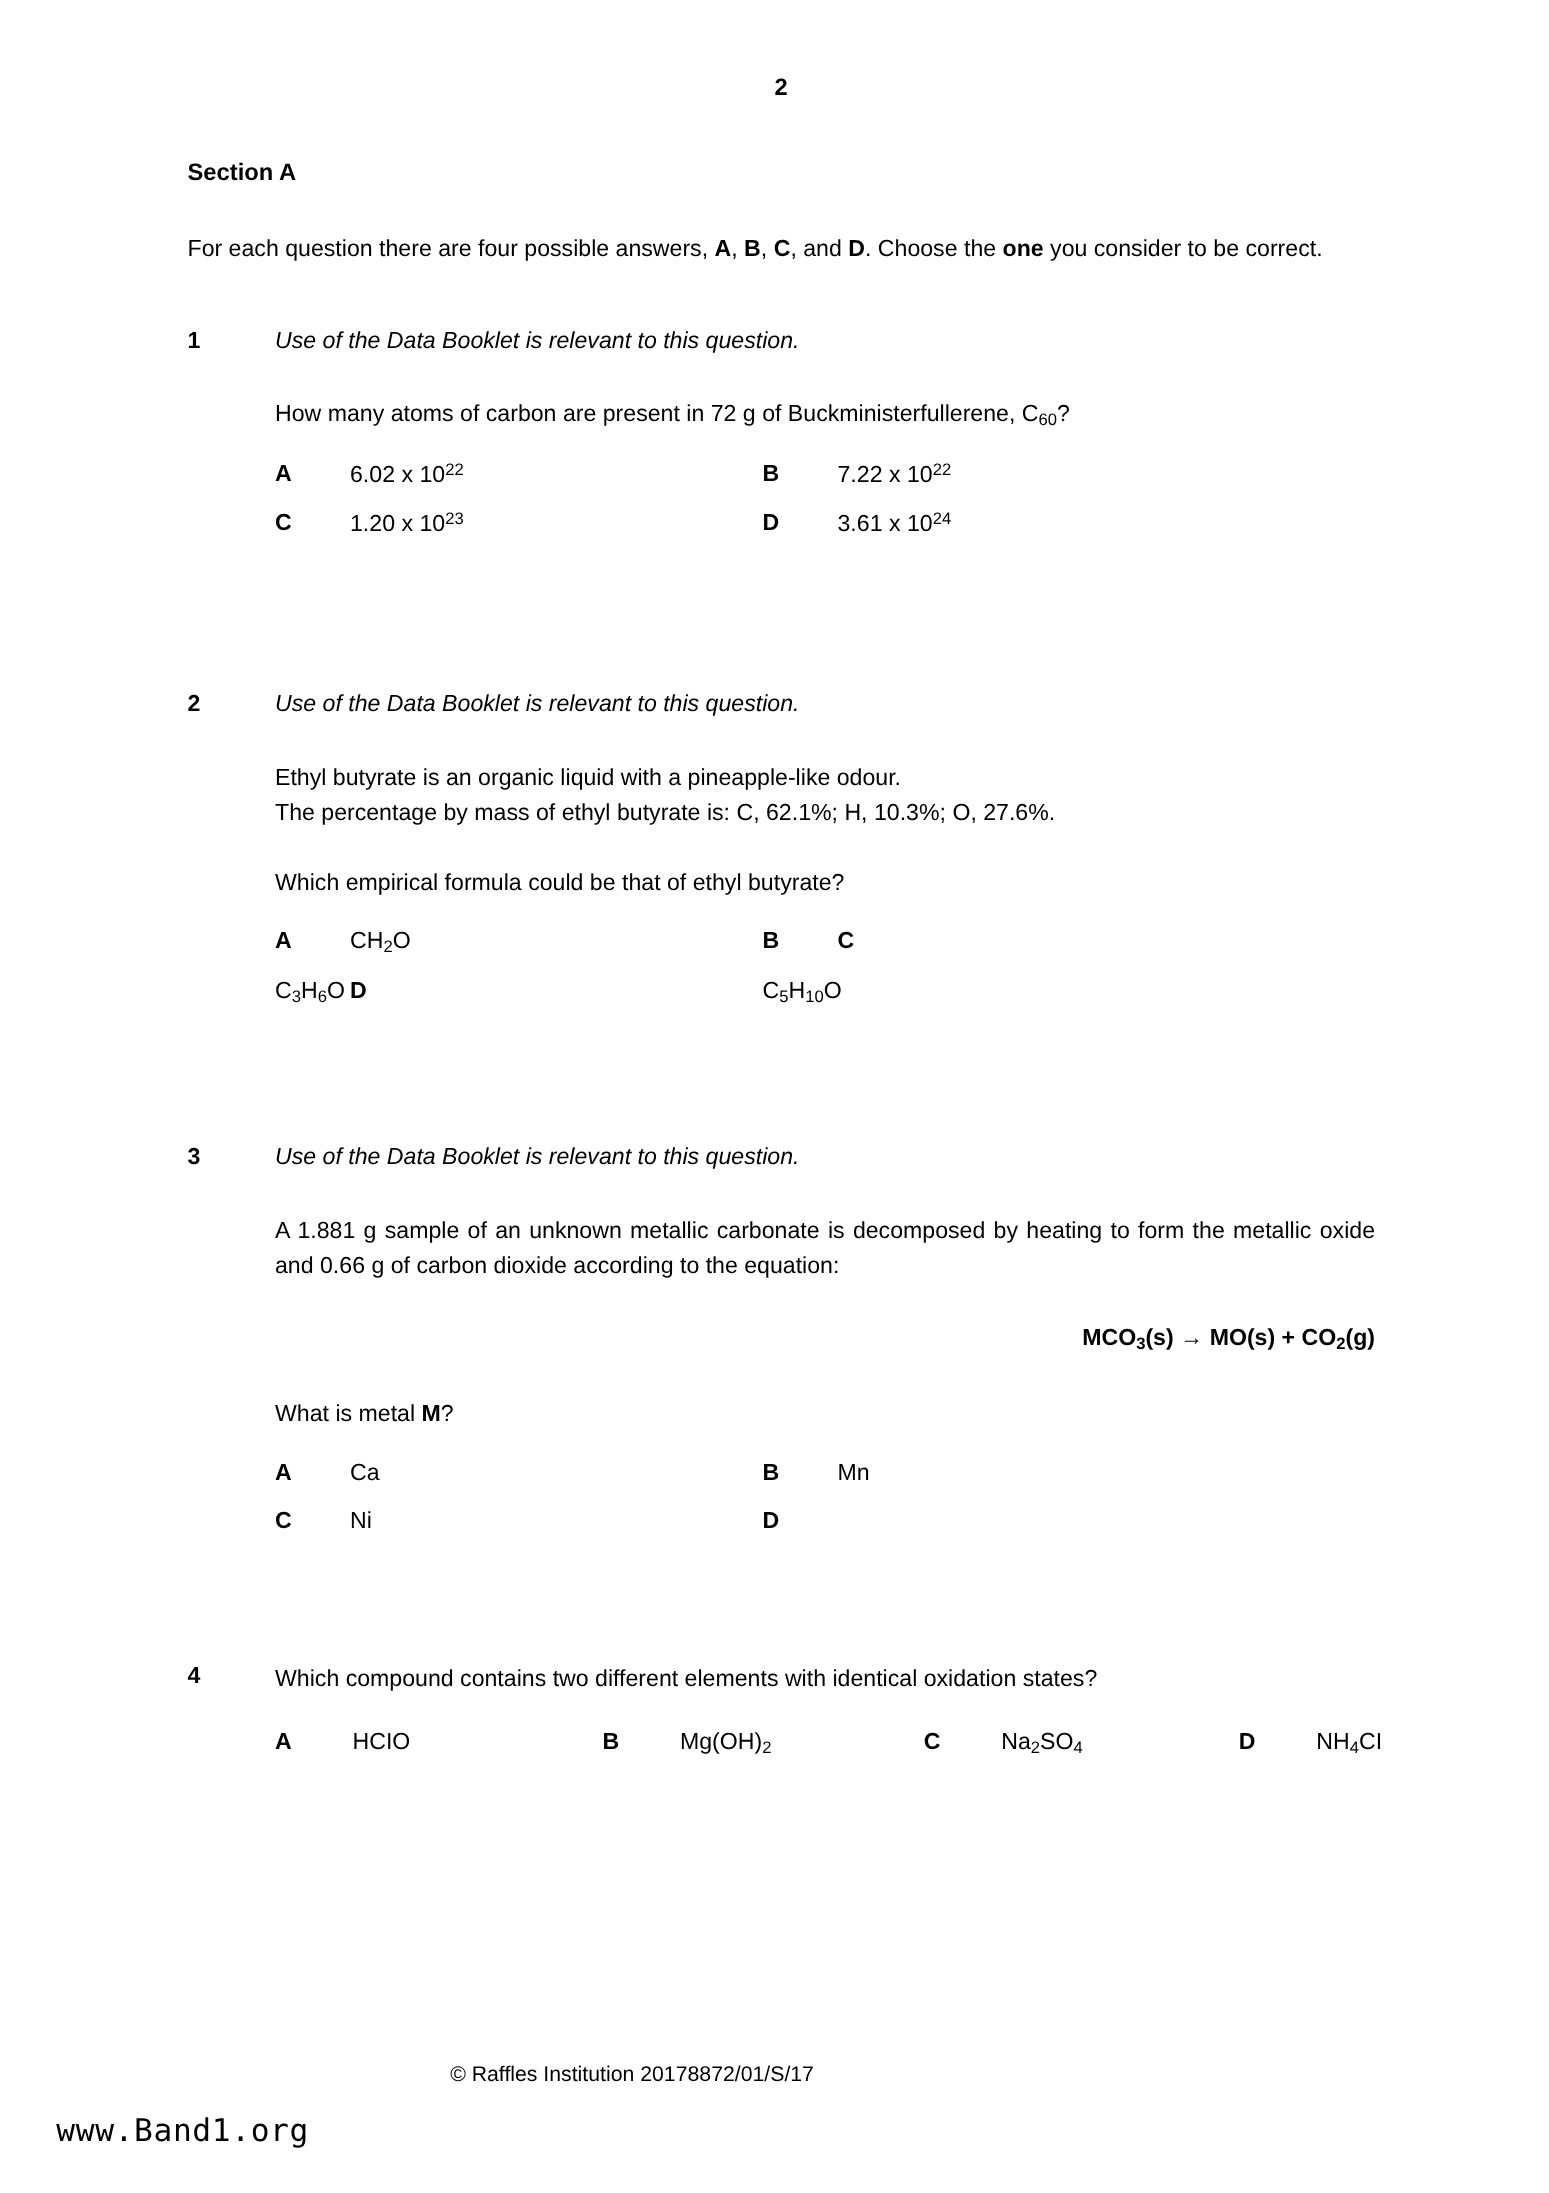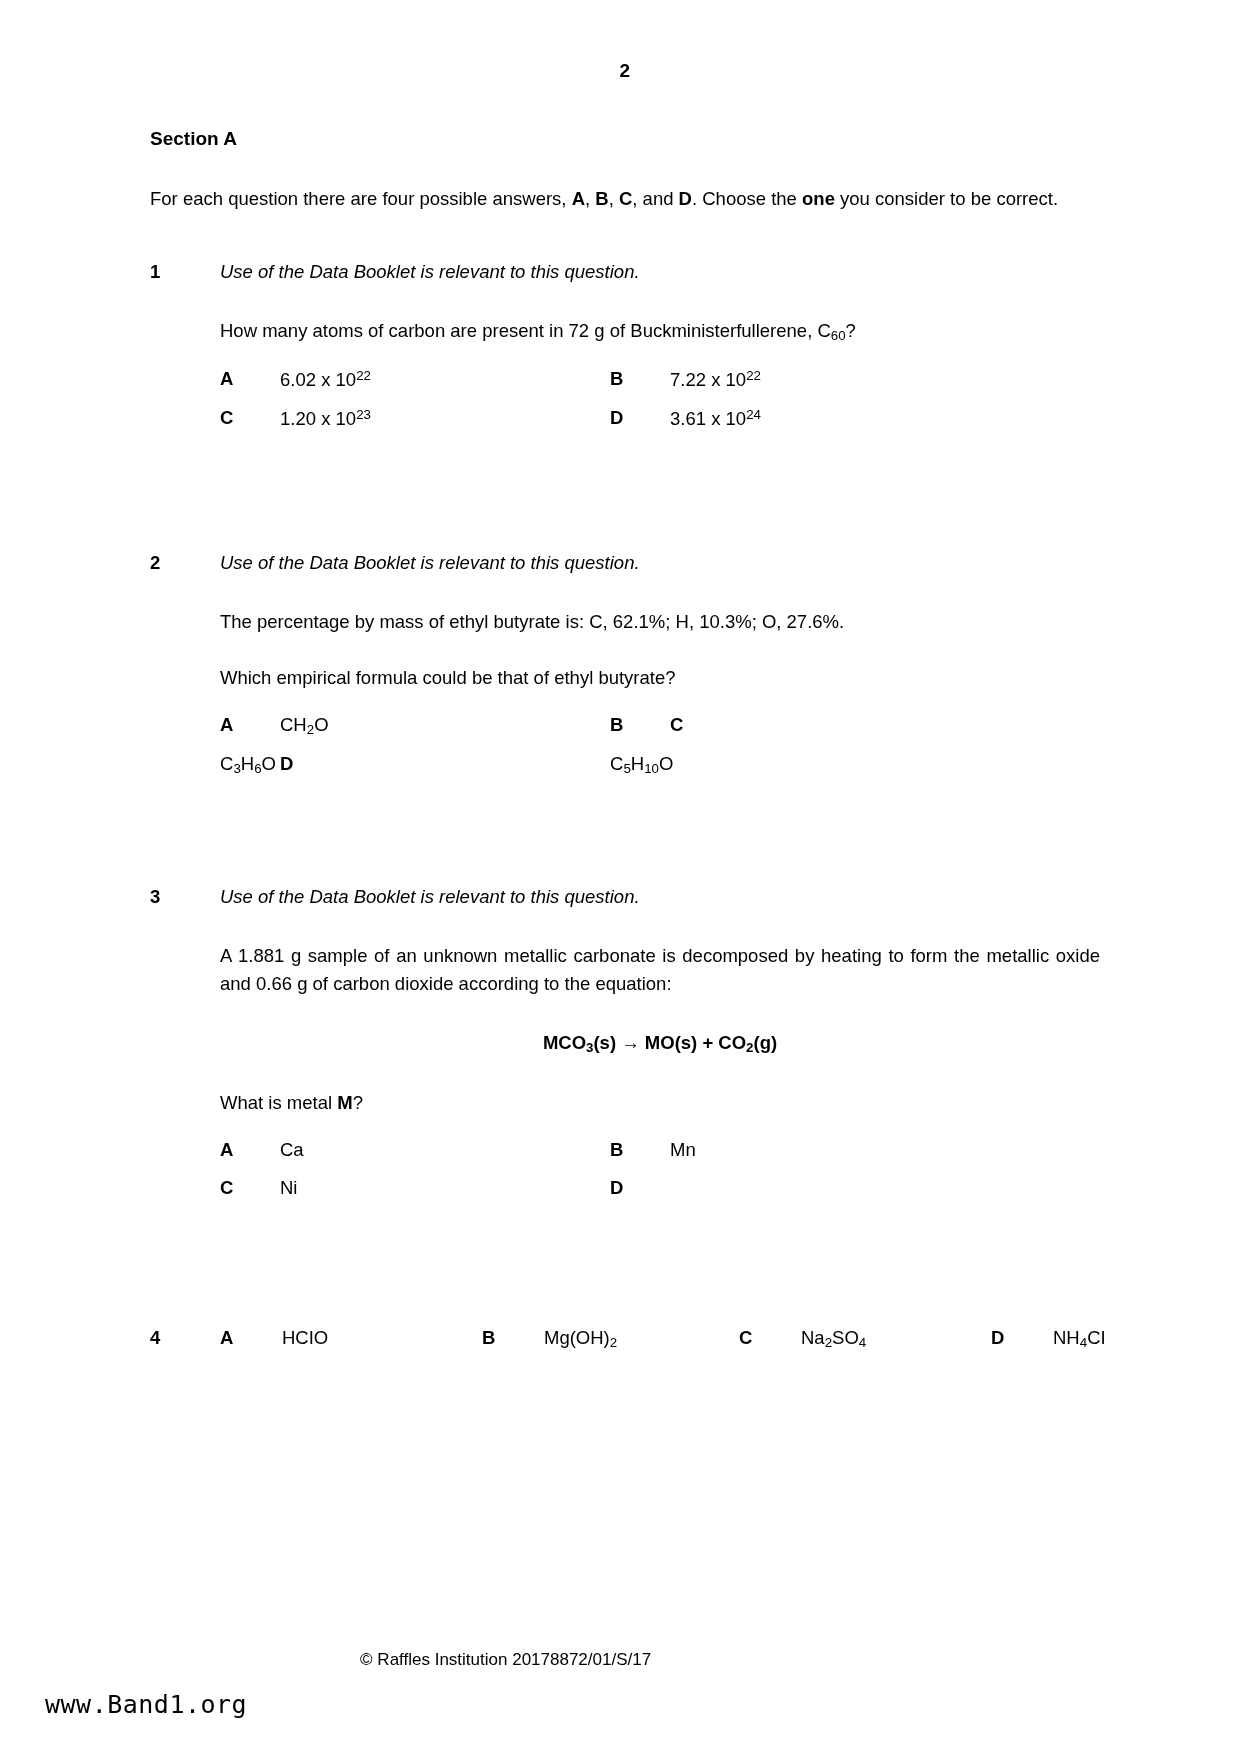--- a/index.html
+++ b/index.html
@@ -70,21 +70,21 @@
   .q-text {
     font-size: 18.5px;
     line-height: 1.5;
     margin: 0 0 22px 0;
     text-align: justify;
   }
   .q-text.justify-block {
     text-align: justify;
   }
   .equation {
-    text-align: center;
+    text-align: right;
     font-weight: bold;
     font-size: 18.5px;
     margin: 34px 0 34px 0;
   }
   .options-grid {
     display: grid;
     grid-template-columns: 60px 330px 60px auto;
     row-gap: 16px;
     font-size: 18.5px;
     margin-top: 18px;
@@ -156,20 +156,21 @@
         </div>
       </div>
     </div>
 
     <div class="gap-lg"></div>
 
     <div class="q-block">
       <div class="q-num">2</div>
       <div class="q-body">
         <div class="q-italic">Use of the Data Booklet is relevant to this question.</div>
+        <div class="q-text" style="margin-bottom:0">Ethyl butyrate is an organic liquid with a pineapple-like odour.</div>
         <div class="q-text">The percentage by mass of ethyl butyrate is: C, 62.1%; H, 10.3%; O, 27.6%.</div>
         <div class="q-text" style="margin-top:28px">Which empirical formula could be that of ethyl butyrate?</div>
         <div class="options-grid">
           <div class="opt-letter">A</div>
           <div class="opt-value formula">CH<sub>2</sub>O</div>
           <div class="opt-letter">B</div>
           <div class="opt-letter">C</div>
           <div class="opt-value formula">C<sub>3</sub>H<sub>6</sub>O</div>
           <div class="opt-letter">D</div>
           <div class="opt-value formula">C<sub>5</sub>H<sub>10</sub>O</div>
@@ -196,20 +197,21 @@
           <div class="opt-letter">D</div>
         </div>
       </div>
     </div>
 
     <div class="gap-q4"></div>
 
     <div class="q-block">
       <div class="q-num">4</div>
       <div class="q-body">
+        <div class="q-text">Which compound contains two different elements with identical oxidation states?</div>
         <div class="options-grid-4">
           <div class="opt-letter">A</div>
           <div class="opt-value formula">HCIO</div>
           <div class="opt-letter">B</div>
           <div class="opt-value formula">Mg(OH)<sub>2</sub></div>
           <div class="opt-letter">C</div>
           <div class="opt-value formula">Na<sub>2</sub>SO<sub>4</sub></div>
           <div class="opt-letter">D</div>
           <div class="opt-value formula">NH<sub>4</sub>CI</div>
         </div>

